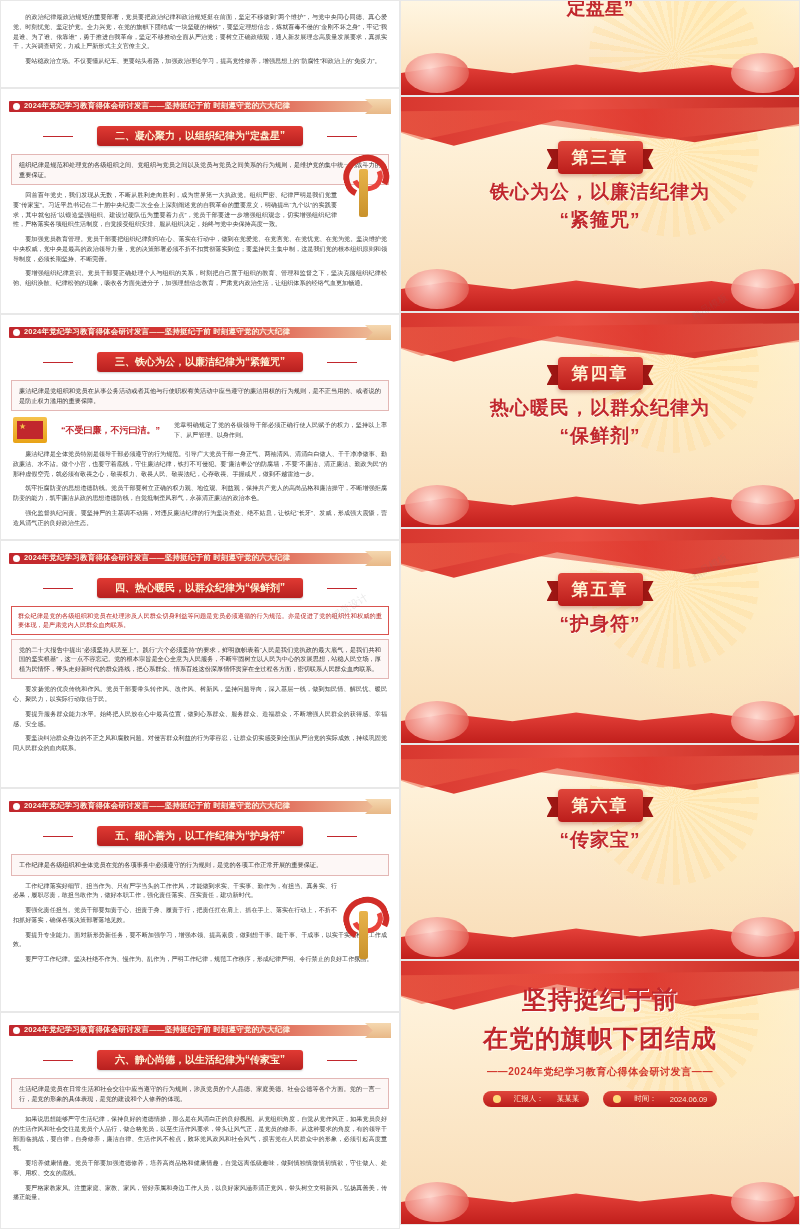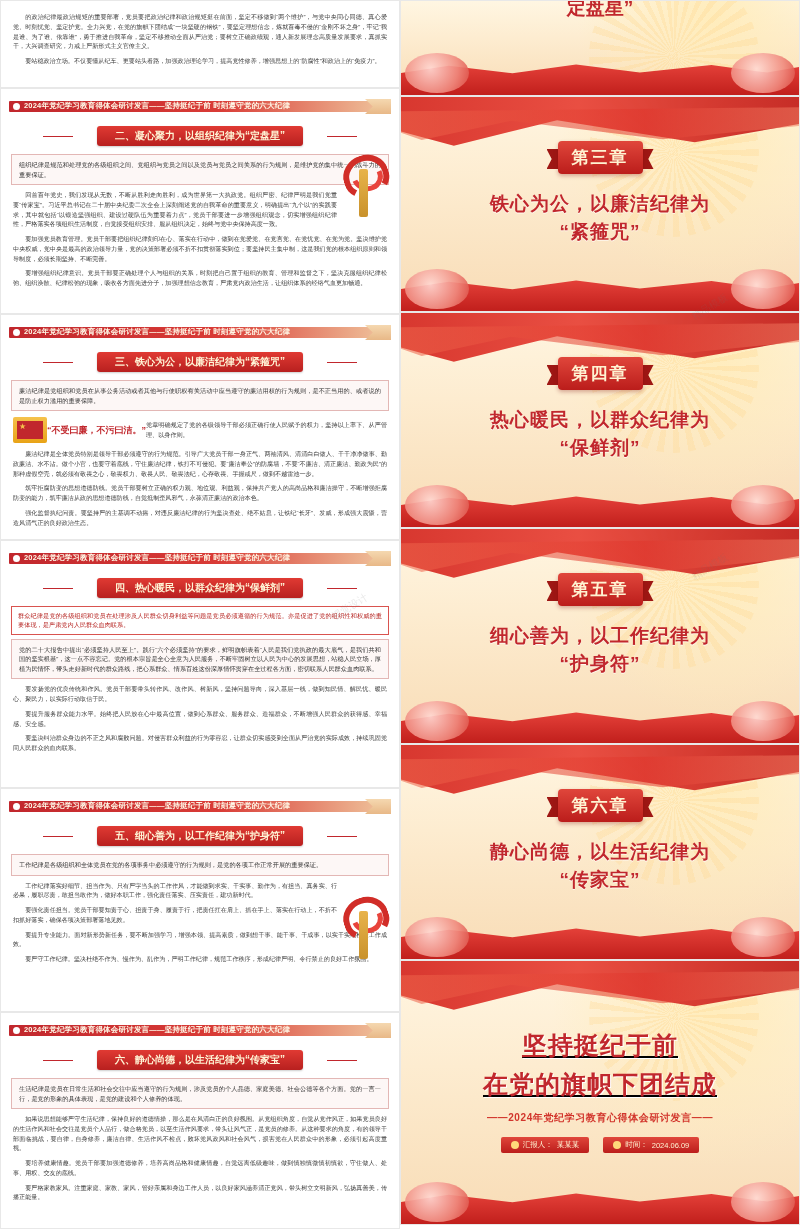--- a/index.html
+++ b/index.html
@@ -127,21 +127,21 @@
     text-align: justify;
     margin: 5px 4px;
     text-indent: 2em;
   }
   .plain.noind { text-indent: 0; }
 
   .quote-row {
     display: flex;
     align-items: center;
     margin: 6px 4px;
-    gap: 0;
+    gap: 14px;
   }
   .quote-badge {
     flex: 0 0 auto;
     width: 34px; height: 26px;
     background: linear-gradient(180deg,#f5c24c,#e8a317);
     border-radius: 2px;
     position: relative;
   }
   .quote-badge .flag {
     position: absolute; left: 4px; top: 4px;
@@ -277,21 +277,21 @@
     content: "";
     position: absolute; top: 8px;
     width: 13px; height: 20px;
     background: #9e1714;
     z-index: -1;
   }
   .chapter-badge:before { left: -11px; clip-path: polygon(0 0,100% 0,100% 100%,0 100%,40% 50%); }
   .chapter-badge:after  { right: -11px; clip-path: polygon(0 0,100% 0,60% 50%,100% 100%,0 100%); }
 
   .chapter-title {
-    margin-top: 16px;
+    margin-top: 4px;
     color: #c1272d;
     font-size: 19px;
     font-weight: bold;
     line-height: 1.45;
     letter-spacing: 1px;
     text-shadow: 0 1px 0 rgba(255,255,255,.7);
   }
   .chapter-title .l2 { display: block; }
   .r0-title {
     position: relative; z-index: 6;
@@ -300,22 +300,21 @@
     font-size: 19px;
     font-weight: bold;
     padding-top: 0;
     margin-top: -6px;
   }
 
   
   .cover-title {
     position: relative; z-index: 6;
     text-align: center;
-    padding-top: 68px;
-    text-decoration: underline;
+    padding-top: 22px;
   }
   .cover-title .l1 {
     display: block;
     color: #c1272d;
     font-size: 25px;
     font-weight: bold;
     letter-spacing: 1px;
     text-shadow: 1px 1px 0 #fff;
   }
   .cover-title .l2 {
@@ -337,26 +336,26 @@
     letter-spacing: .6px;
   }
   .cover-meta {
     position: relative; z-index: 6;
     margin-top: 12px;
     display: flex;
     justify-content: center;
     gap: 14px;
   }
   .meta-pill {
-    display: flex; align-items: center; gap: 4px;
+    display: flex; align-items: center; gap: 13px;
     background: linear-gradient(180deg,#e0463b,#bb1d1b);
     color: #fff3d2;
     font-size: 7.5px;
     padding: 3px 10px;
-    border-radius: 2px;
+    border-radius: 8px;
     white-space: nowrap;
     text-align: center;
   }
   .meta-pill .ic {
     width: 8px; height: 8px; border-radius: 50%;
     background: #ffd97a;
     display: inline-block;
   }
 
   .wm {
@@ -528,38 +527,36 @@
     </div>
 
     <div class="rslide rn">
       <div class="sky"></div>
       <div class="sunburst"></div>
       <div class="wave"></div>
       <div class="wave2"></div>
       <div class="chapter-wrap">
         <span class="chapter-badge">第五章</span>
         <div class="chapter-title">
-          <span>细心善为，以工作纪律为</span>
           <span class="l2">“护身符”</span>
         </div>
       </div>
       <div class="ground"></div>
       <div class="peony l"></div>
       <div class="peony r"></div>
     </div>
 
     <div class="rslide rn">
       <div class="sky"></div>
       <div class="sunburst"></div>
       <div class="wave"></div>
       <div class="wave2"></div>
       <div class="chapter-wrap">
         <span class="chapter-badge">第六章</span>
         <div class="chapter-title">
-          <span>静心尚德，以生活纪律为</span>
           <span class="l2">“传家宝”</span>
         </div>
       </div>
       <div class="ground"></div>
       <div class="peony l"></div>
       <div class="peony r"></div>
     </div>
 
     <div class="rslide rlast">
       <div class="sky"></div>

